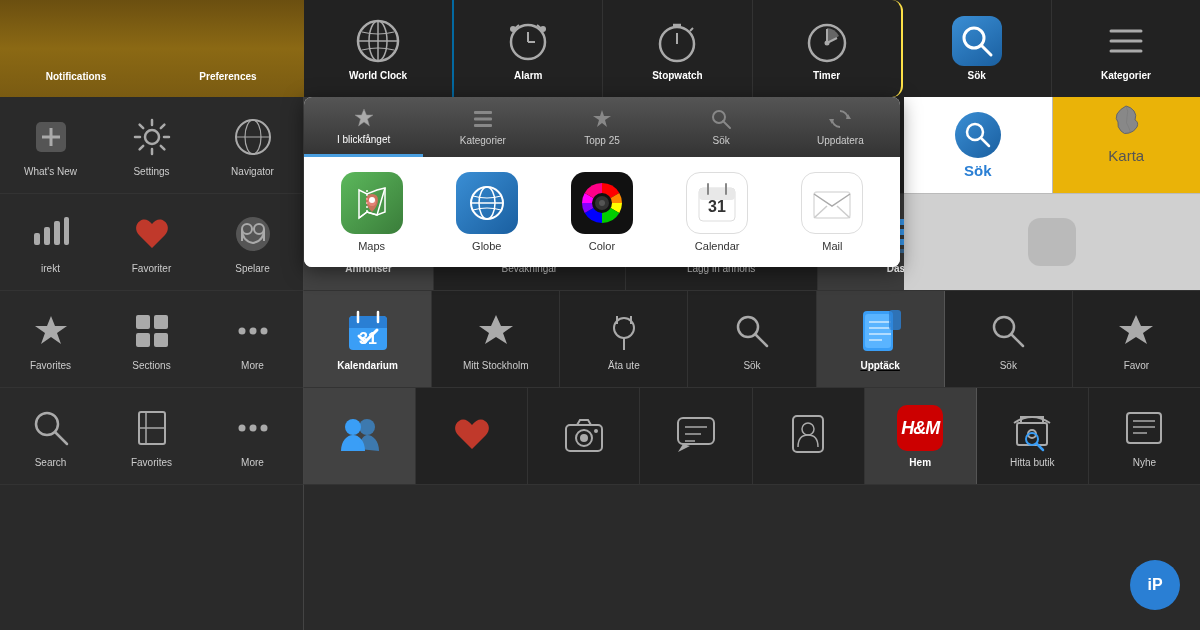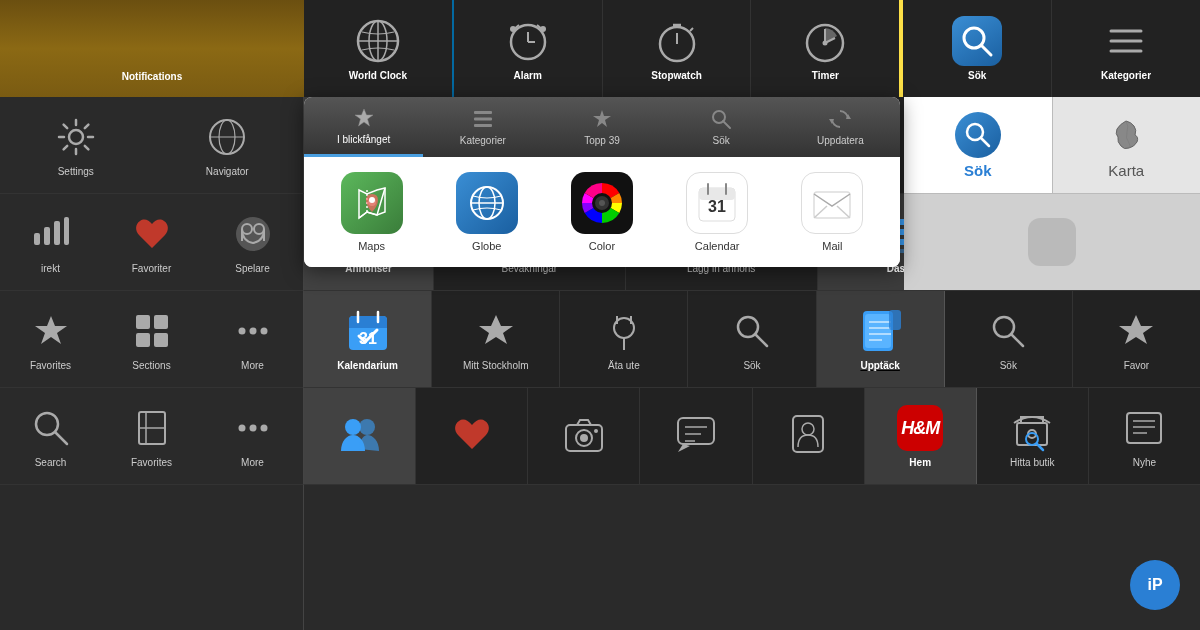--- a/index.html
+++ b/index.html
@@ -181,20 +181,23 @@
 <body>
 
 <div class="screen">
 
   <div style="position:absolute;top:0;left:0;width:1200px;height:97px;background:#222;display:flex;">
 
     <div style="width:304px;background:linear-gradient(to bottom,#6B4F10,#8B6914,#7A5B12);display:flex;align-items:flex-end;padding-bottom:8px;">
       <div class="app-cell">
         <div class="app-label white">Notifications</div>
       </div>
+      <div class="app-cell">
+        <div class="app-label white">Preferences</div>
+      </div>
     </div>
 
     <div class="app-cell" style="border-right:2px solid #0369a1;">
       <div class="app-icon">
         <svg width="46" height="46" viewBox="0 0 46 46">
           <circle cx="23" cy="23" r="20" fill="none" stroke="#aaa" stroke-width="2.5"></circle>
           <ellipse cx="23" cy="23" rx="9" ry="20" fill="none" stroke="#aaa" stroke-width="1.5"></ellipse>
           <line x1="3" y1="23" x2="43" y2="23" stroke="#aaa" stroke-width="1.5"></line>
           <line x1="23" y1="3" x2="23" y2="43" stroke="#aaa" stroke-width="1.5"></line>
           <path d="M7 14 Q23 18 39 14" fill="none" stroke="#aaa" stroke-width="1.2"></path>
@@ -225,21 +228,21 @@
           <circle cx="23" cy="26" r="17" fill="none" stroke="#aaa" stroke-width="2.5"></circle>
           <line x1="23" y1="26" x2="23" y2="15" stroke="#aaa" stroke-width="2"></line>
           <line x1="19" y1="7" x2="27" y2="7" stroke="#aaa" stroke-width="2.5"></line>
           <line x1="23" y1="7" x2="23" y2="9" stroke="#aaa" stroke-width="2"></line>
           <line x1="36" y1="13" x2="39" y2="10" stroke="#aaa" stroke-width="2"></line>
         </svg>
       </div>
       <div class="app-label white">Stopwatch</div>
     </div>
 
-    <div class="app-cell" style="border-right:4px solid #fde047;">
+    <div class="app-cell" style="border-right:2px solid #fde047;border-radius:11px;">
       <div class="app-icon">
         <svg width="46" height="46" viewBox="0 0 46 46">
           <circle cx="23" cy="25" r="18" fill="none" stroke="#aaa" stroke-width="2.5"></circle>
           <path d="M23 25 L23 10 A15 15 0 0 1 35 18 Z" fill="#aaa" opacity="0.5"></path>
           <line x1="23" y1="25" x2="23" y2="11" stroke="#aaa" stroke-width="2"></line>
           <line x1="23" y1="25" x2="33" y2="20" stroke="#aaa" stroke-width="2"></line>
           <circle cx="23" cy="25" r="2.5" fill="#aaa"></circle>
         </svg>
       </div>
       <div class="app-label white">Timer</div>
@@ -261,20 +264,29 @@
           <line x1="5" y1="10" x2="35" y2="10" stroke="#aaa" stroke-width="3" stroke-linecap="round"></line>
           <line x1="5" y1="20" x2="35" y2="20" stroke="#aaa" stroke-width="3" stroke-linecap="round"></line>
           <line x1="5" y1="30" x2="35" y2="30" stroke="#aaa" stroke-width="3" stroke-linecap="round"></line>
         </svg>
       </div>
       <div class="app-label white">Kategorier</div>
     </div>
   </div>
 
   <div style="position:absolute;top:97px;left:0;width:304px;height:97px;background:#2a2a2a;display:flex;border-bottom:1px solid #333;border-right:1px solid #444;">
+    <div class="app-cell">
+      <div class="app-icon">
+        <svg width="42" height="42" viewBox="0 0 42 42">
+          <rect x="6" y="6" width="30" height="30" rx="5" fill="#555"></rect>
+          <path d="M21 12 L21 30 M12 21 L30 21" stroke="#aaa" stroke-width="3"></path>
+        </svg>
+      </div>
+      <div class="app-label">What's New</div>
+    </div>
     <div class="app-cell">
       <div class="app-icon">
         <svg width="42" height="42" viewBox="0 0 42 42">
           <circle cx="21" cy="21" r="7" fill="none" stroke="#aaa" stroke-width="2.5"></circle>
           <path d="M21 4 L21 9 M21 33 L21 38 M4 21 L9 21 M33 21 L38 21 M8.6 8.6 L12.2 12.2 M29.8 29.8 L33.4 33.4 M33.4 8.6 L29.8 12.2 M12.2 29.8 L8.6 33.4" stroke="#aaa" stroke-width="2.5" stroke-linecap="round"></path>
         </svg>
       </div>
       <div class="app-label">Settings</div>
     </div>
     <div class="app-cell">
@@ -706,21 +718,21 @@
           <rect x="2" y="3" width="18" height="3" rx="1" fill="#888"></rect>
           <rect x="2" y="9.5" width="18" height="3" rx="1" fill="#888"></rect>
           <rect x="2" y="16" width="18" height="3" rx="1" fill="#888"></rect>
         </svg>
         <div class="popup-nav-label">Kategorier</div>
       </div>
       <div class="popup-nav-item">
         <svg width="22" height="22" viewBox="0 0 22 22" style="margin-bottom:2px;">
           <polygon points="11,2 13,8 20,8 14,12 16,19 11,15 6,19 8,12 2,8 9,8" fill="#888"></polygon>
         </svg>
-        <div class="popup-nav-label">Topp 39</div>
+        <div class="popup-nav-label">Topp 25</div>
       </div>
       <div class="popup-nav-item">
         <svg width="22" height="22" viewBox="0 0 22 22" style="margin-bottom:2px;">
           <circle cx="9" cy="9" r="6" fill="none" stroke="#888" stroke-width="2"></circle>
           <line x1="13" y1="13" x2="20" y2="20" stroke="#888" stroke-width="2" stroke-linecap="round"></line>
         </svg>
         <div class="popup-nav-label">Sök</div>
       </div>
       <div class="popup-nav-item">
         <svg width="22" height="22" viewBox="0 0 22 22" style="margin-bottom:2px;">
@@ -821,21 +833,21 @@
       <div style="flex:1;display:flex;flex-direction:column;align-items:center;justify-content:center;background:white;cursor:pointer;border-right:1px solid #bbb;">
         <div style="width:46px;height:46px;background:linear-gradient(135deg,#3a8ed4,#1a5fa0);border-radius:23px;display:flex;align-items:center;justify-content:center;margin-bottom:4px;">
           <svg width="28" height="28" viewBox="0 0 28 28">
             <circle cx="11" cy="11" r="8" fill="none" stroke="white" stroke-width="2.5"></circle>
             <line x1="17" y1="17" x2="25" y2="25" stroke="white" stroke-width="2.5" stroke-linecap="round"></line>
           </svg>
         </div>
         <div style="font-size:15px;color:#2a7fd4;font-weight:bold;">Sök</div>
       </div>
 
-      <div style="flex:1;display:flex;flex-direction:column;align-items:center;justify-content:center;background:#e5e5e5;cursor:pointer;">
+      <div style="flex:1;display:flex;flex-direction:column;align-items:center;background:#eab308;cursor:pointer;">
         <div style="width:46px;height:46px;border-radius:23px;display:flex;align-items:center;justify-content:center;margin-bottom:4px;">
           <svg width="34" height="34" viewBox="0 0 34 34">
 
             <path d="M17 3 Q22 4 25 8 Q28 12 26 17 Q30 19 28 24 Q25 29 20 30 Q15 32 12 28 Q8 24 9 19 Q6 16 8 11 Q11 6 17 3 Z" fill="#888" stroke="#666" stroke-width="1"></path>
             <path d="M17 3 Q20 8 18 14 Q16 20 20 25 Q22 28 20 30" fill="none" stroke="#777" stroke-width="0.5"></path>
           </svg>
         </div>
         <div style="font-size:15px;color:#555;font-weight:500;">Karta</div>
       </div>
     </div>

